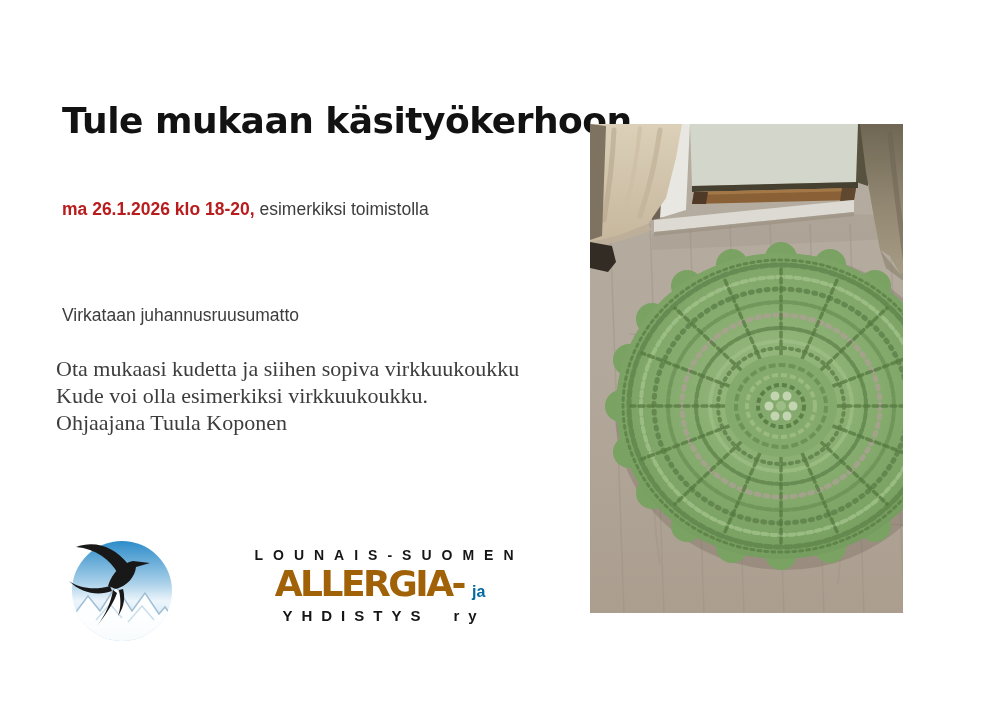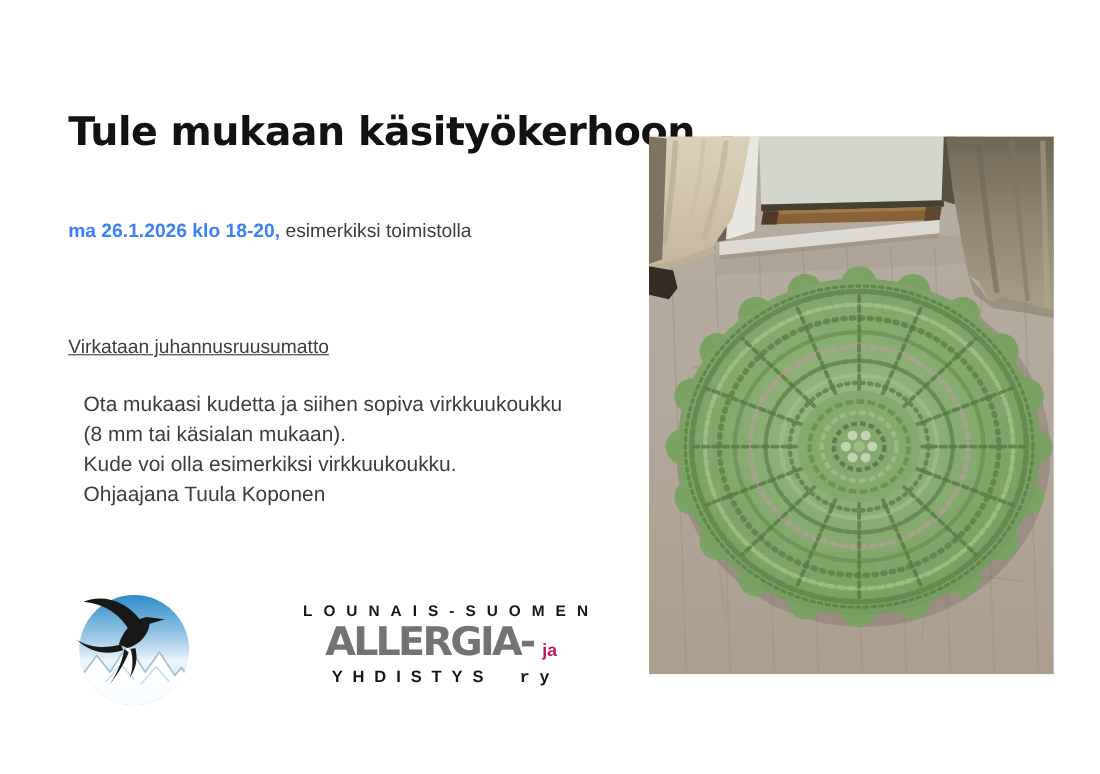--- a/index.html
+++ b/index.html
@@ -1,55 +1,54 @@
 <!DOCTYPE html>
 <html><head>
 <meta charset="utf-8">
 <style>
   html,body{margin:0;padding:0;background:#ffffff;}
   .page{
-    position:relative;width:1000px;height:704px;background:#ffffff;overflow:hidden;
+    position:relative;width:903px;height:704px;background:#ffffff;overflow:hidden;
     font-family:"Liberation Sans",sans-serif;color:#3d3d3d;
   }
   .page-title{
     position:absolute;left:62px;top:100px;margin:0;
     font-size:36px;font-weight:800;letter-spacing:-0.5px;color:#121212;
     font-family:"DejaVu Sans","Liberation Sans",sans-serif;
   }
   .schedule{position:absolute;left:62px;top:196px;font-size:17.5px;line-height:27px;color:#3d3d3d;}
-  .schedule .b{font-weight:700;color:#3b82f6;}
-  .intro{position:absolute;left:62px;top:302px;font-size:17.5px;line-height:27px;margin:0;text-decoration:underline;}
-  .details{position:absolute;left:76px;top:355px;font-size:19px;line-height:27px;}
+  .schedule .b{font-weight:700;color:#b91c1c;}
+  .intro{position:absolute;left:62px;top:302px;font-size:17.5px;line-height:27px;margin:0;}
+  .details{position:absolute;left:56px;top:355px;font-size:22px;line-height:27px;font-family:Liberation Serif, serif;}
   .logo-emblem{position:absolute;left:66px;top:534px;width:112px;height:110px;}
-  .logo-text{position:absolute;left:224px;top:547px;width:362px;text-align:center;color:#161616;}
+  .logo-text{position:absolute;left:203px;top:547px;width:362px;text-align:center;color:#161616;}
   .logo-line1{font-size:14px;font-weight:700;letter-spacing:10px;margin-right:-10px;white-space:nowrap;}
   .logo-line2{display:flex;align-items:baseline;justify-content:center;margin-top:2px;white-space:nowrap;}
-  .logo-word{font-size:36px;font-weight:800;line-height:1.05;color:#737373;letter-spacing:-2.5px;
+  .logo-word{font-size:36px;font-weight:800;line-height:1.05;color:#a16207;letter-spacing:-2.5px;
     font-family:"DejaVu Sans","Liberation Sans",sans-serif;}
-  .logo-ja{font-size:16px;font-weight:700;color:#be185d;margin:0 8px;position:relative;top:1px;}
+  .logo-ja{font-size:16px;font-weight:700;color:#0369a1;margin:0 8px;position:relative;top:1px;}
   .logo-line3{font-size:15px;font-weight:700;letter-spacing:9px;margin-top:4px;white-space:nowrap;}
-  .logo-line3 .l3b{margin-left:24px;font-family:Liberation Mono, monospace;}
+  .logo-line3 .l3b{margin-left:24px;}
   .photo{position:absolute;left:590px;top:124px;width:368px;height:489px;}
 </style>
 </head>
 <body>
 
 <div class="page">
 
   <h1 class="page-title">Tule mukaan käsityökerhoon</h1>
 
   <div class="schedule">
     <div><span class="b">ma 26.1.2026 klo 18-20,</span><span> esimerkiksi toimistolla</span></div>
   </div>
 
   <p class="intro">Virkataan juhannusruusumatto</p>
 
   <div class="details">
     <div>Ota mukaasi kudetta ja siihen sopiva virkkuukoukku</div>
-    <div>(8 mm tai käsialan mukaan).</div>
     <div>Kude voi olla esimerkiksi virkkuukoukku.</div>
     <div>Ohjaajana Tuula Koponen</div>
   </div>
 
   <svg class="logo-emblem" viewBox="0 0 112 110" aria-hidden="true">
     <defs>
       <linearGradient id="sky" x1="0" y1="0" x2="0" y2="1">
         <stop offset="0" stop-color="#2d8cc9"></stop>
         <stop offset="0.42" stop-color="#a9d0e9"></stop>
         <stop offset="0.60" stop-color="#ecf5fb"></stop>

